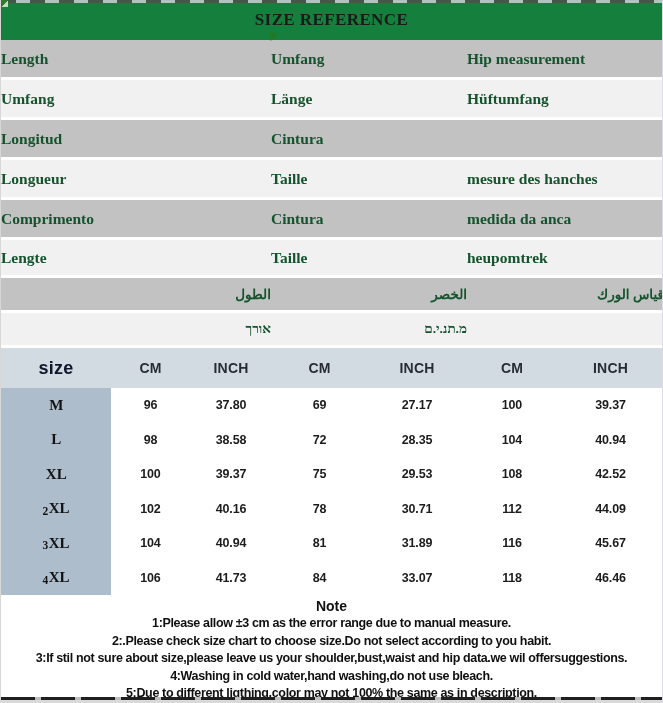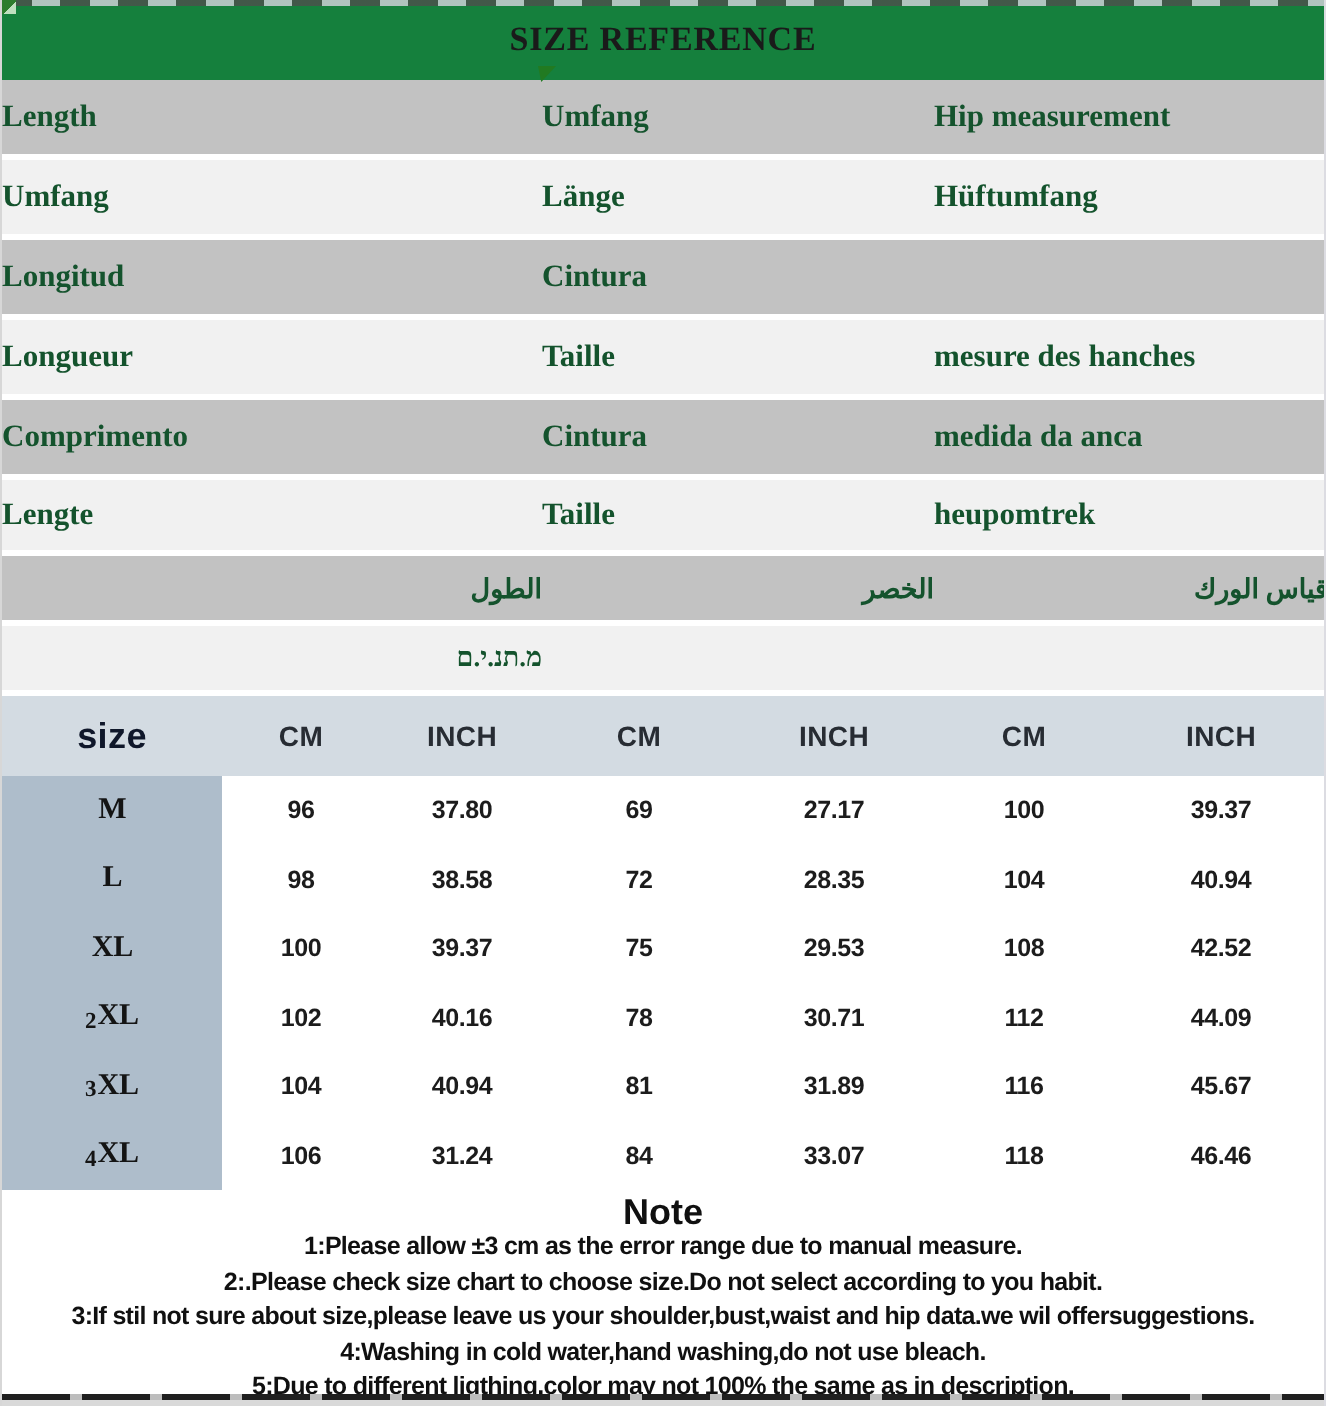--- a/index.html
+++ b/index.html
@@ -75,21 +75,21 @@
   .size-label .sz-prefix{font-size:11.5px;position:relative;top:2px;margin-right:.5px;}
   .vcell{
     text-align:center;font-family:"Liberation Sans",sans-serif;
     font-weight:700;font-size:12.5px;letter-spacing:-.2px;color:#1c1c1c;
   }
   
   .note{
     padding-top:2px;background:#fff;text-align:center;
     font-family:"Liberation Sans",sans-serif;color:#101010;
   }
-  .note-heading{font-weight:700;font-size:18px;line-height:18px;}
+  .note-heading{font-weight:700;font-size:14px;line-height:18px;}
   .note-line{
     font-weight:700;font-size:12.5px;line-height:17.5px;letter-spacing:-.35px;
     white-space:nowrap;
   }
   .bottom-border{
     position:absolute;bottom:0;left:0;width:100%;height:6px;
     background:#d9d9d9;
   }
   .bottom-border::before{
     content:"";position:absolute;top:0;left:0;width:100%;height:3px;
@@ -137,20 +137,21 @@
       <div class="lang-cell">Lengte</div>
       <div class="lang-cell">Taille</div>
       <div class="lang-cell">heupomtrek</div>
     </div>
     <div class="lang-row shade rtl">
       <div class="lang-cell" dir="auto">الطول</div>
       <div class="lang-cell" dir="auto">الخصر</div>
       <div class="lang-cell" dir="auto">قياس الورك</div>
     </div>
     <div class="lang-row lite rtl">
+      <div class="lang-cell" dir="auto">אורך</div>
       <div class="lang-cell" dir="auto">מ.תנ.י.ם</div>
     </div>
   </div>
 
   <div class="size-header">
     <div class="hcell first">size</div>
     <div class="hcell">CM</div>
     <div class="hcell">INCH</div>
     <div class="hcell">CM</div>
     <div class="hcell">INCH</div>
@@ -218,21 +219,21 @@
       <div class="vcell">31.89</div>
       <div class="vcell">116</div>
       <div class="vcell">45.67</div>
     </div>
     <div class="size-row">
       <div class="size-label">
           <span class="sz-prefix">4</span>
           <span>XL</span>
         </div>
       <div class="vcell">106</div>
-      <div class="vcell">31.24</div>
+      <div class="vcell">41.73</div>
       <div class="vcell">84</div>
       <div class="vcell">33.07</div>
       <div class="vcell">118</div>
       <div class="vcell">46.46</div>
     </div>
   </div>
 
   <div class="note">
     <div class="note-heading">Note</div>
     <div class="note-line">1:Please allow ±3 cm as the error range due to manual measure.</div>

